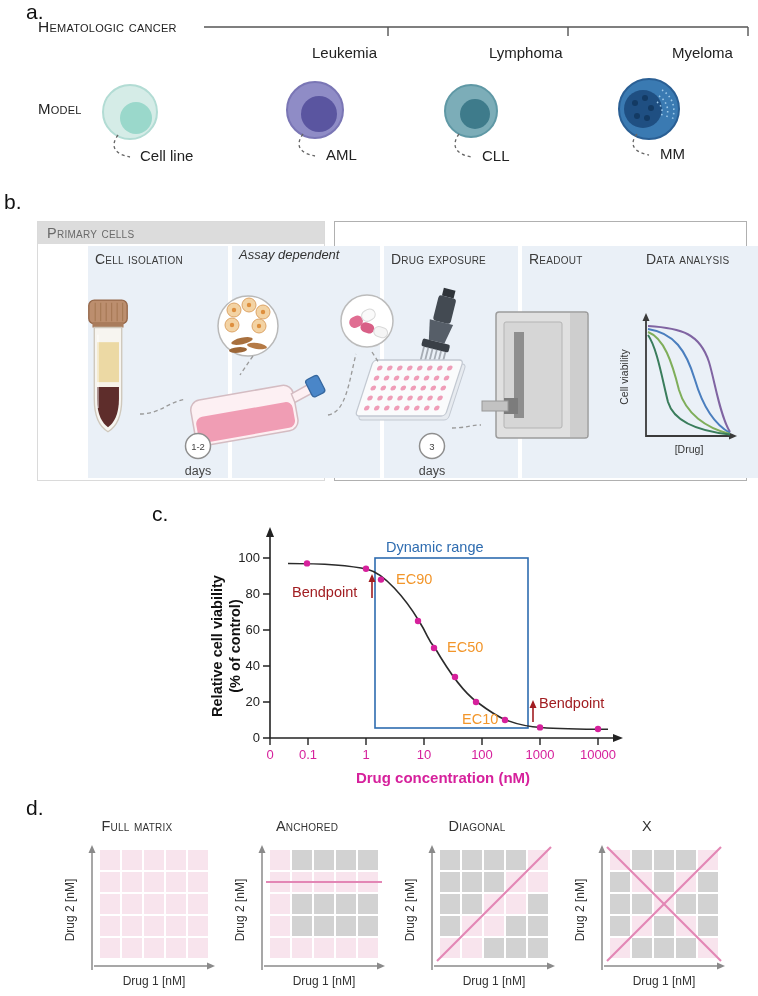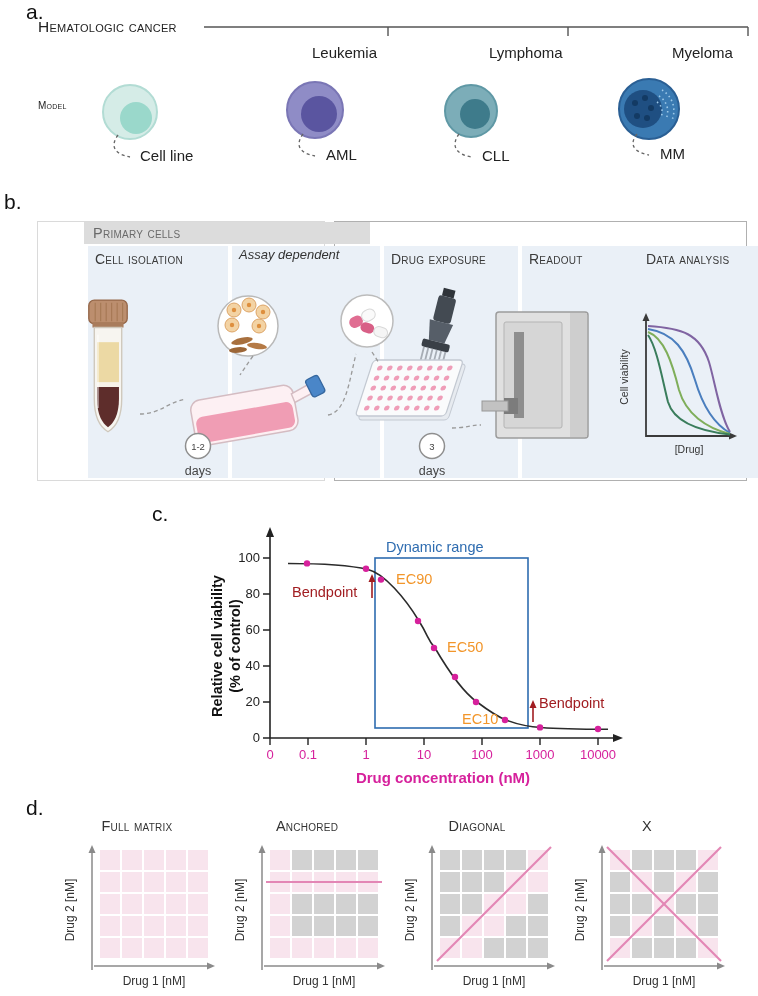--- a/index.html
+++ b/index.html
@@ -7,21 +7,21 @@
         font-family:"Liberation Sans",sans-serif;color:#222;}
   .abs{position:absolute;}
   svg{overflow:visible;}
   svg text{font-family:"Liberation Sans",sans-serif;}
   .panel-label{position:absolute;font-size:21px;color:#111;}
   .sc{font-variant:small-caps;letter-spacing:.25px;}
   .cat{position:absolute;font-size:15px;color:#222;}
   .dash{stroke:#666;stroke-width:1.3;stroke-dasharray:3,3;fill:none;}
   .mlabel{font-size:15px;fill:#222;}
   
-  .hdr{position:absolute;height:22px;line-height:22px;padding-left:9px;font-size:14.5px;box-sizing:border-box;margin-left:46px;}
+  .hdr{position:absolute;height:22px;line-height:22px;padding-left:9px;font-size:14.5px;box-sizing:border-box;}
   .hdr1{left:38px;top:222px;width:286px;background:#dcdcdc;color:#6a6a6a;}
   .hdr2{left:336px;top:222px;width:410px;background:#a5a5a5;color:#fff;}
   .frame{position:absolute;top:221px;height:260px;border:1.5px solid #b0b0b0;box-sizing:border-box;}
   .frame-left{left:37px;width:288px;border-color:#dadada;}
   .frame-right{left:334px;width:413px;}
   .step{position:absolute;top:246px;height:232px;background:#eaf0f7;margin-left:48px;}
   .step-title{font-size:14px;color:#3a3a3a;padding:5px 0 0 7px;}
   .step-sub{font-size:13px;color:#333;padding:1px 0 0 7px;font-style:italic;}
   .dashedline{stroke:#9a9a9a;stroke-width:1.3;stroke-dasharray:4,3;fill:none;}
   
@@ -41,21 +41,21 @@
 
   <div class="panel-label" style="left:26px;top:0px">a.</div>
   <div class="abs sc" style="left:38px;top:18px;font-size:15.5px;color:#222">Hematologic cancer</div>
 
   <svg class="abs" style="left:200px;top:22px" width="552" height="18">
     <path d="M4,5 H548 M188,5 V14 M368,5 V14 M548,5 V14" stroke="#555" stroke-width="1.4" fill="none"></path>
   </svg>
   <div class="cat" style="left:312px;top:44px">Leukemia</div>
   <div class="cat" style="left:489px;top:44px">Lymphoma</div>
   <div class="cat" style="left:672px;top:44px">Myeloma</div>
-  <div class="abs sc" style="left:38px;top:100px;font-size:10px;color:#222">Model</div>
+  <div class="abs sc" style="left:38px;top:100px;font-size:15px;color:#222">Model</div>
 
   <svg class="abs" style="left:96px;top:80px" width="180" height="92">
     <circle cx="34" cy="32" r="27" stroke="#b2dcd4" stroke-width="2" fill="#d5ece7"></circle>
     <circle cx="40" cy="38" r="16" fill="#9ad8cb"></circle>
     <path class="dash" d="M22,55 C14,66 18,74 34,77"></path>
     <text x="44" y="81" class="mlabel">Cell line</text>
   </svg>
 
   <svg class="abs" style="left:282px;top:78px" width="160" height="94">
     <circle cx="33" cy="32" r="28" stroke="#7a76b5" stroke-width="2" fill="#8f8cc6"></circle>

